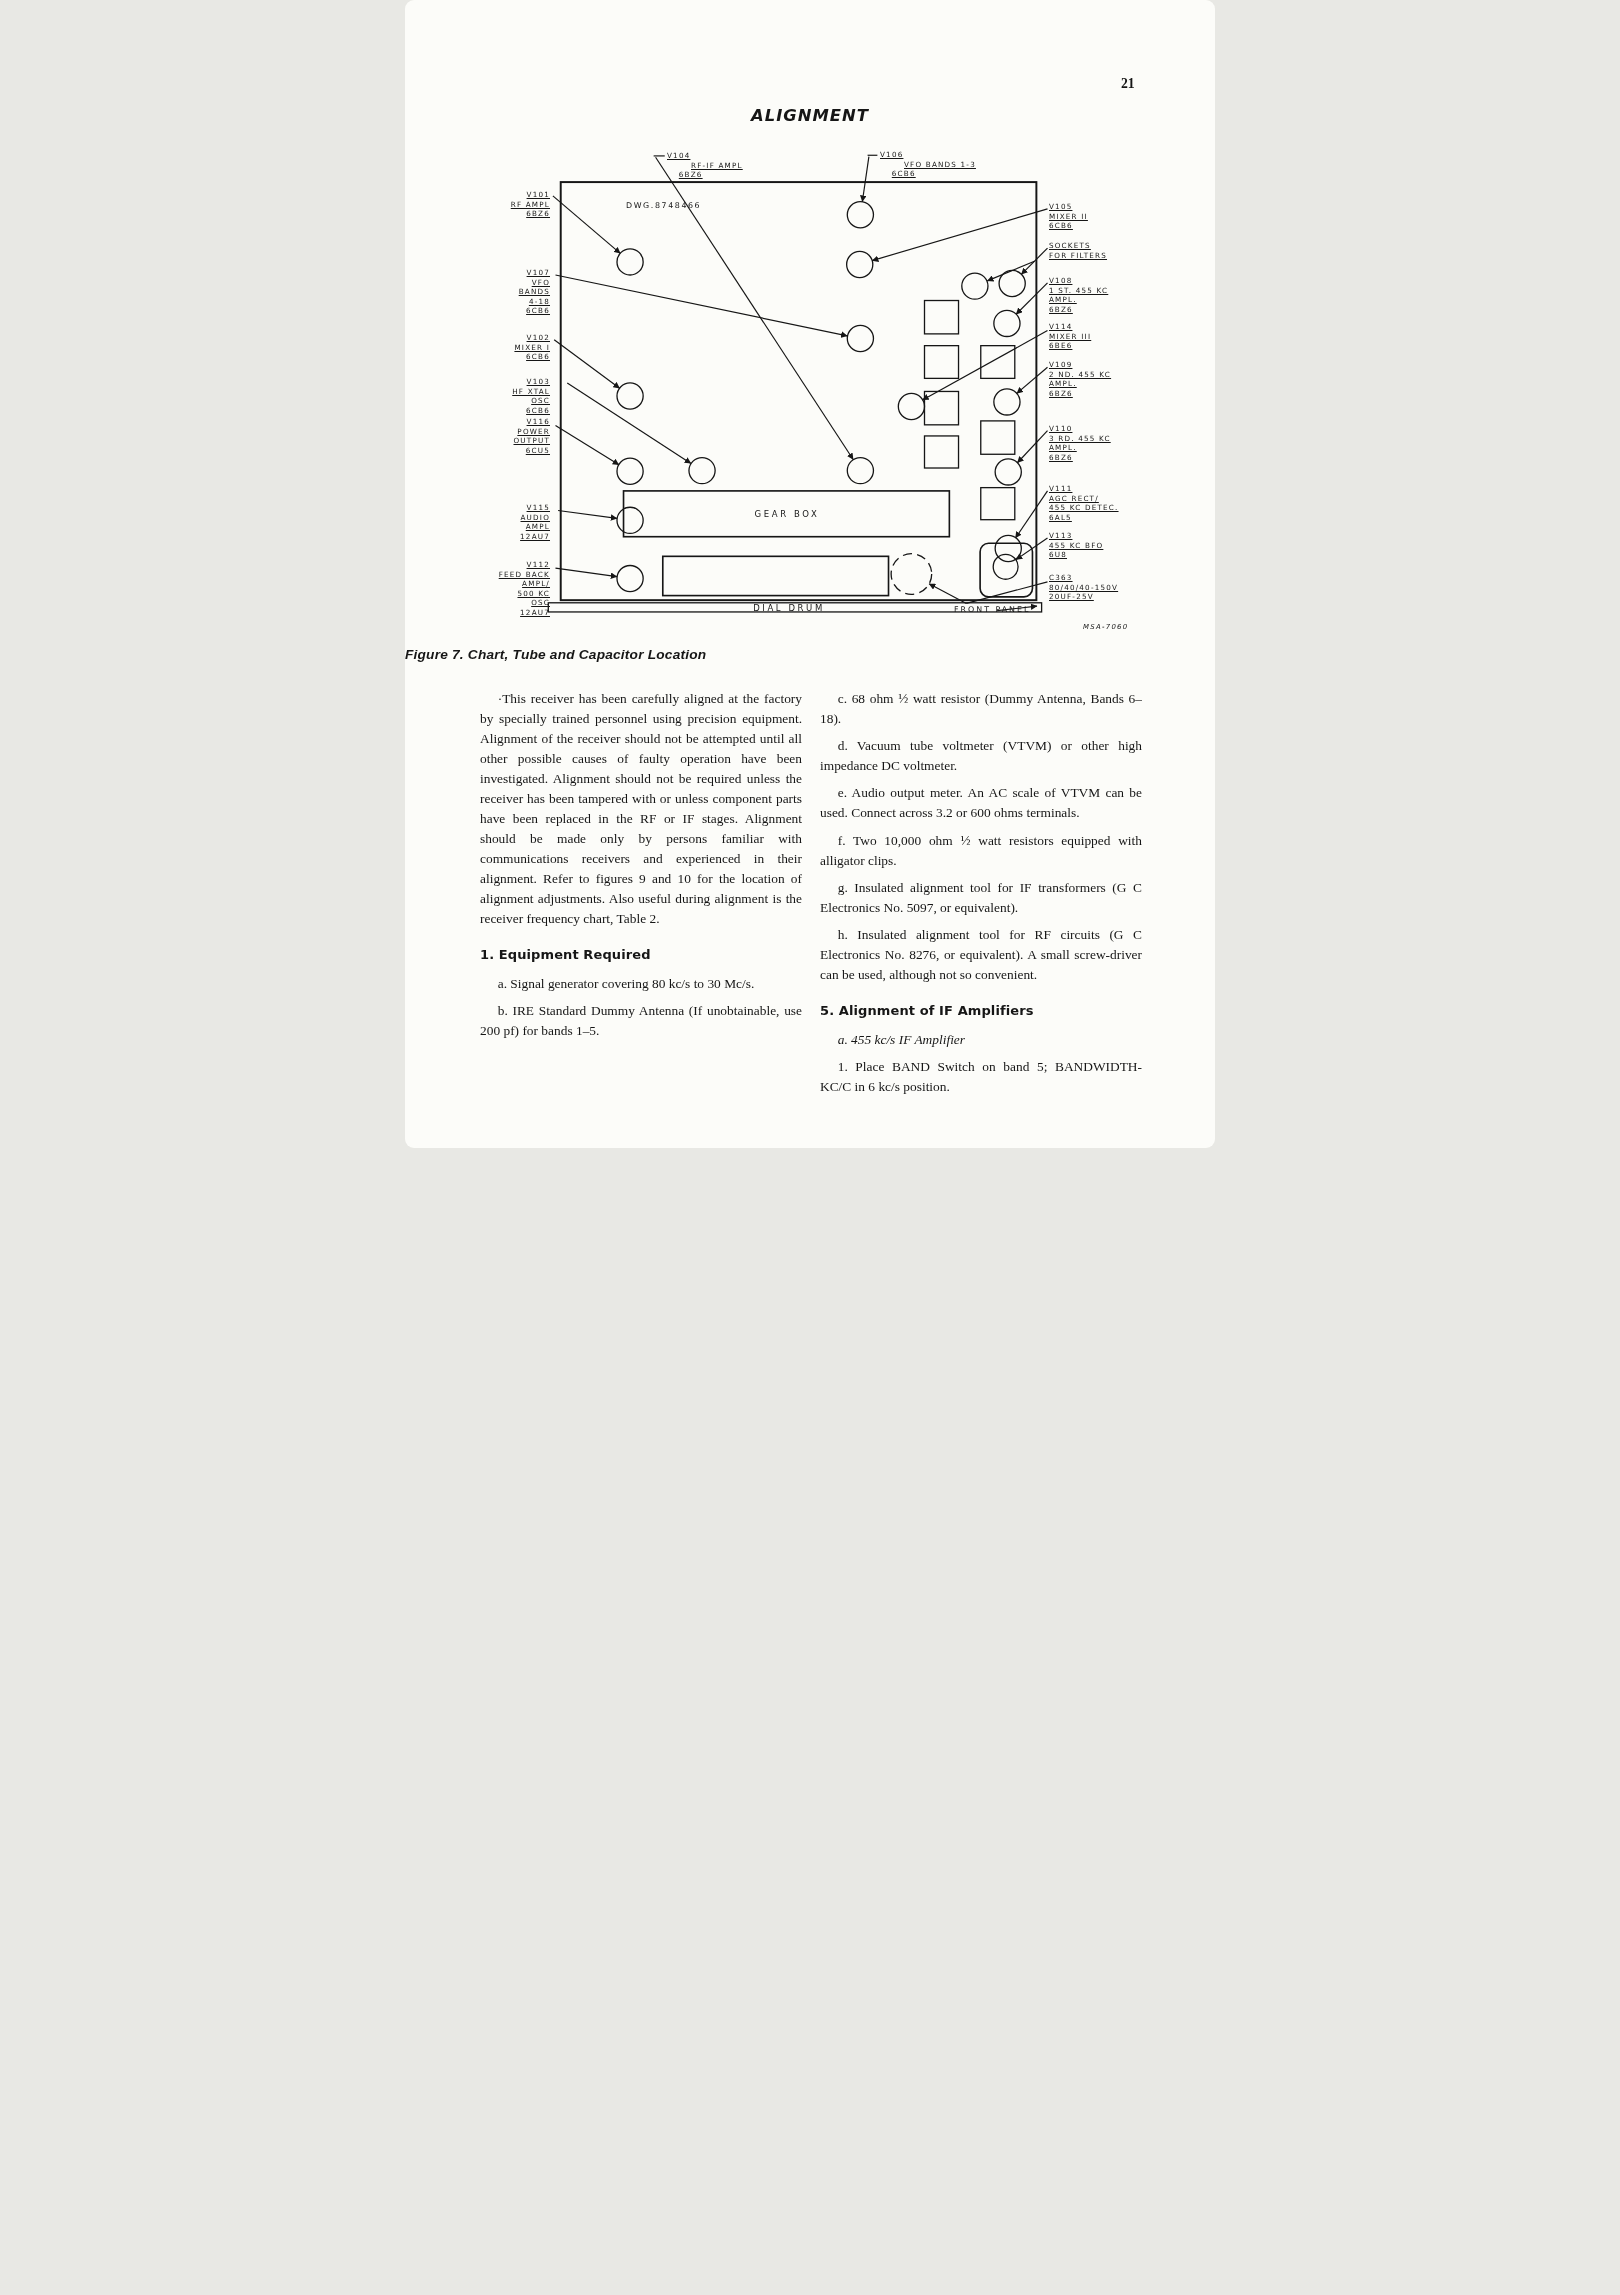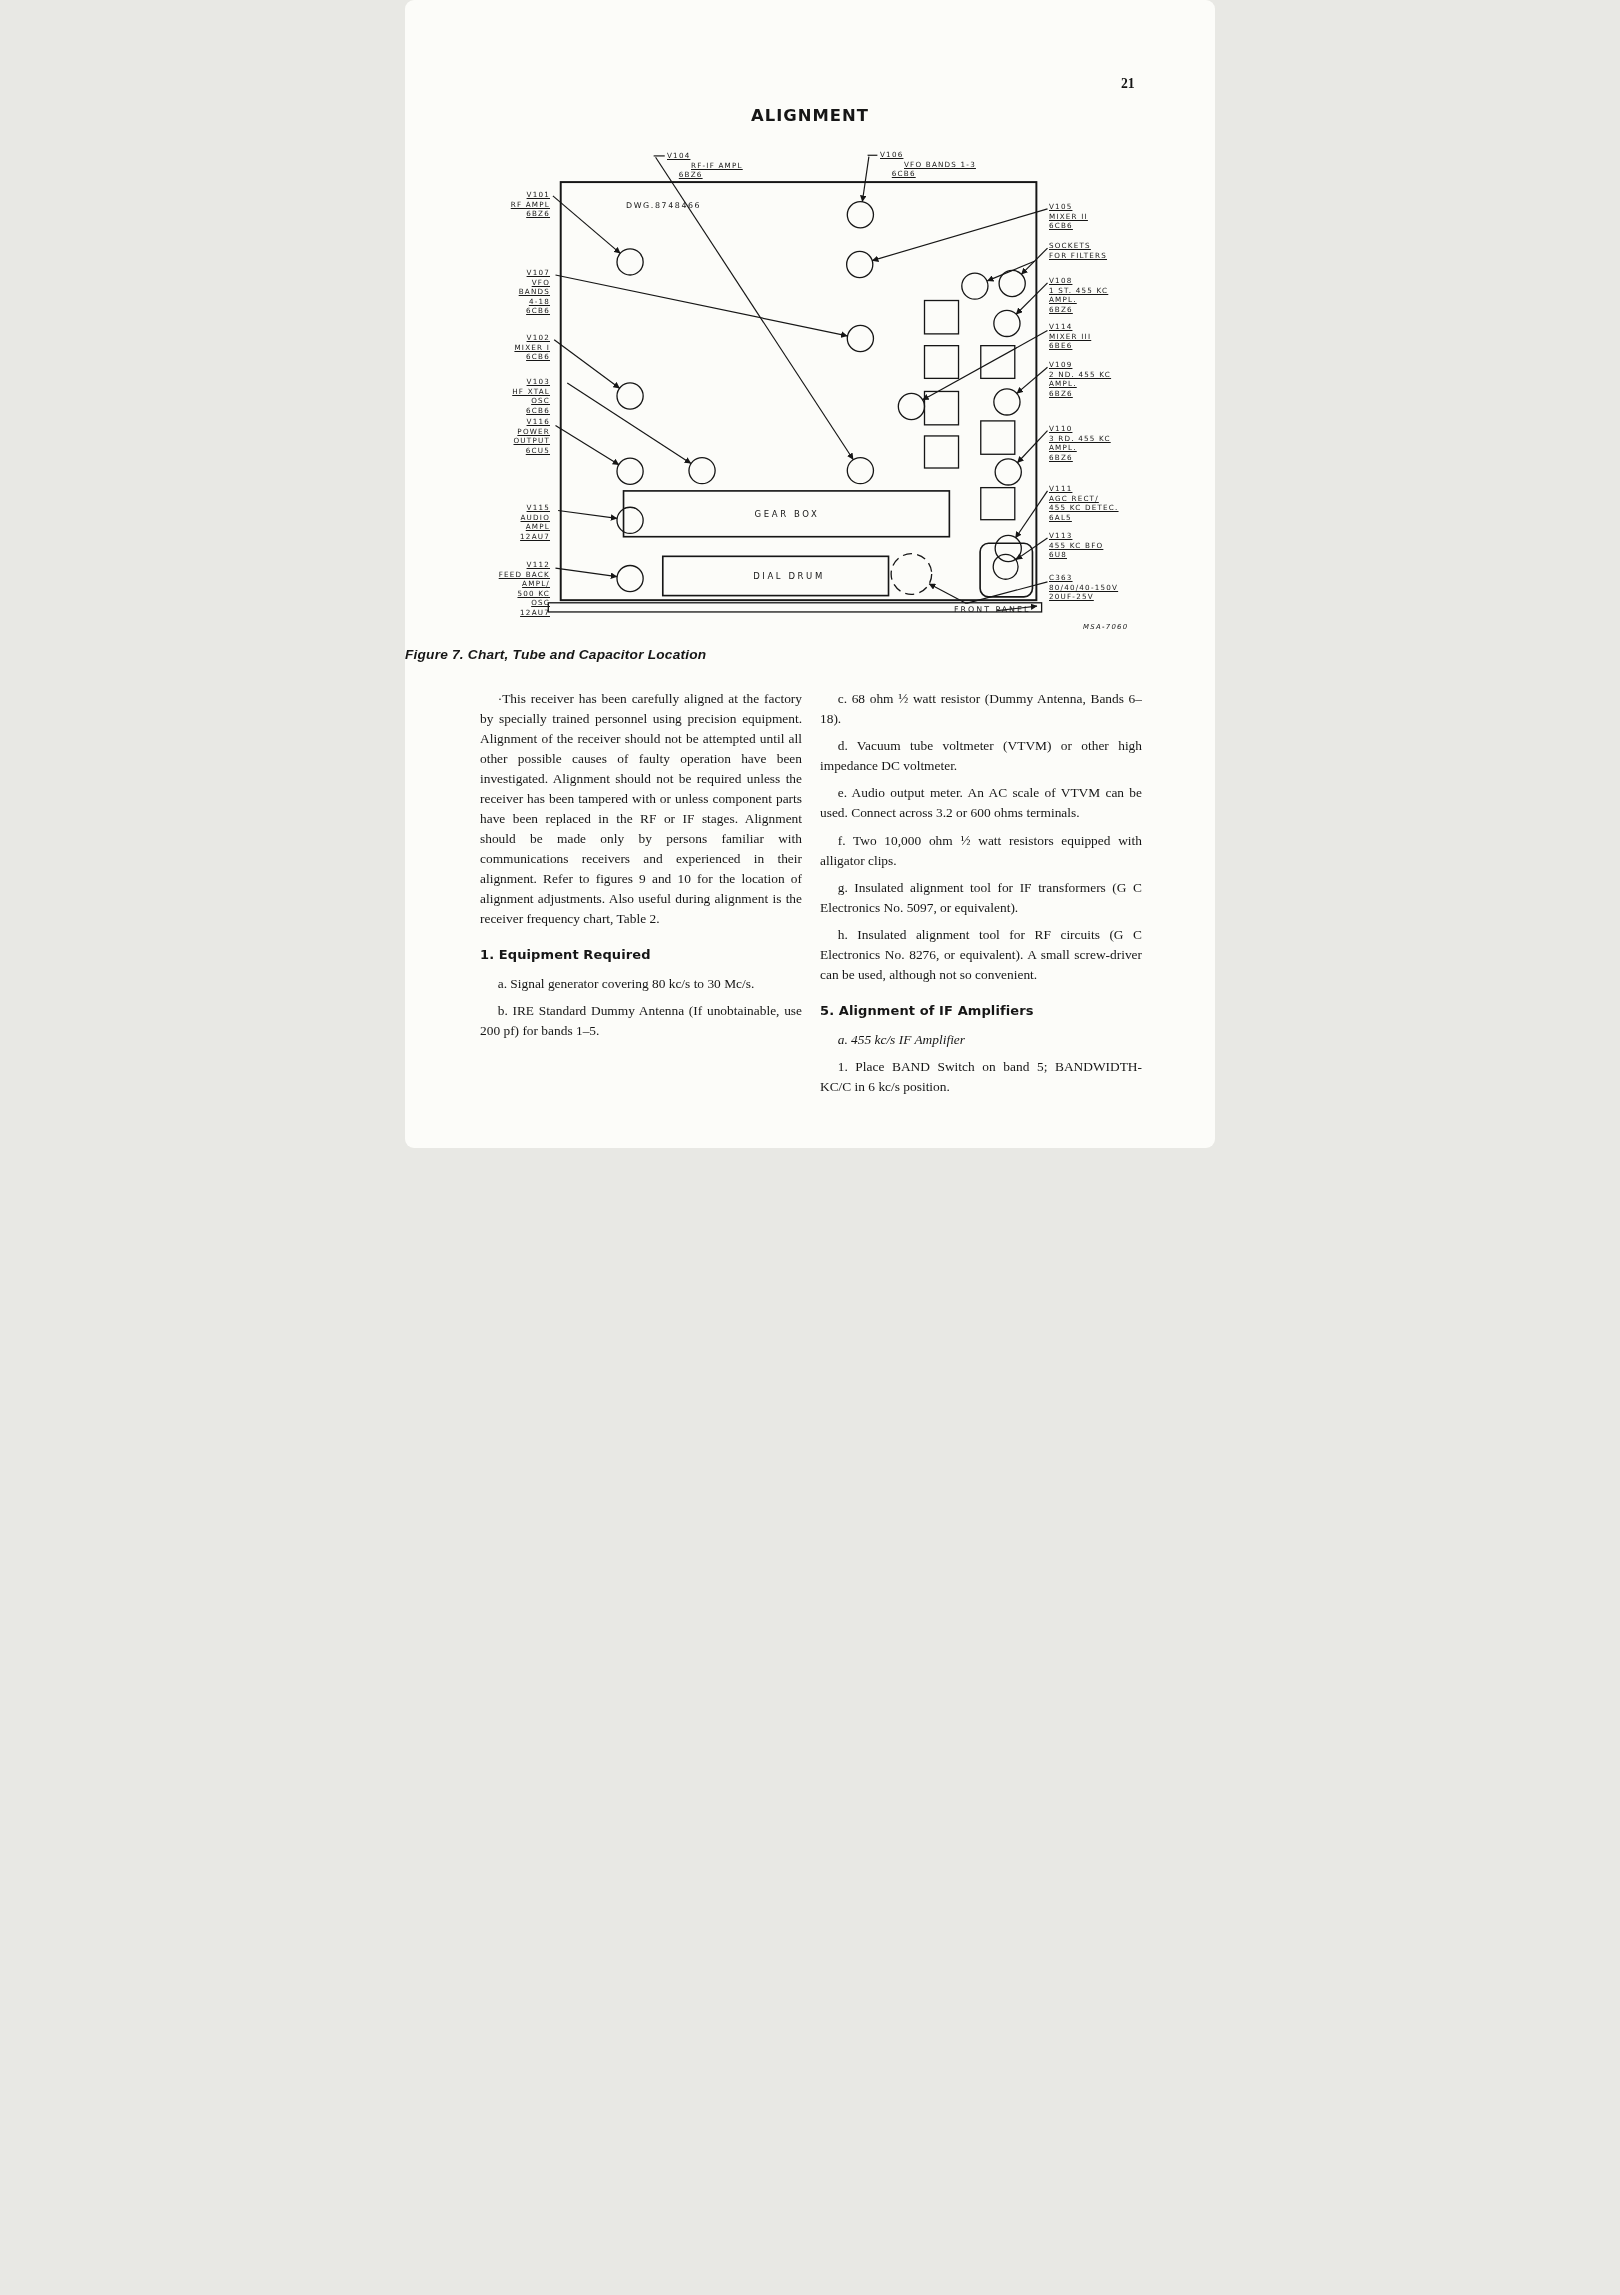--- a/index.html
+++ b/index.html
@@ -1,18 +1,18 @@
 <!DOCTYPE html>
 <html style="font-size:10.5px"><head>
 <meta charset="utf-8">
 <style>
   html,body{margin:0;padding:0;background:#e8e8e4;}
   .page{position:relative;width:810px;height:1148px;margin:0 auto;background:#fcfcf9;color:#161616;overflow:hidden;border-radius:9px;}
   .pageno{position:absolute;font-family:"Liberation Serif",serif;font-weight:bold;font-size:13.7px;}
-  .doc-title{position:absolute;top:106px;left:0;width:100%;text-align:center;font-family:"DejaVu Sans",sans-serif;font-weight:bold;font-size:16.4px;letter-spacing:1px;}
+  .doc-title{position:absolute;top:106px;left:0;width:100%;text-align:center;font-family:"DejaVu Sans",sans-serif;font-weight:bold;font-size:16.4px;letter-spacing:1px;font-style:italic;}
   svg.draw{position:absolute;left:0;top:0;width:810px;height:1148px;}
   .dlabel{position:absolute;font-family:"DejaVu Sans",sans-serif;font-size:7.2px;line-height:9.5px;letter-spacing:1.2px;white-space:nowrap;text-decoration:underline;}
   .dlabel.ra{text-align:right;}
   .inbox-label{position:absolute;display:flex;align-items:center;justify-content:center;font-family:"DejaVu Sans",sans-serif;font-size:8.5px;letter-spacing:2.6px;}
   .dwg{position:absolute;font-family:"DejaVu Sans",sans-serif;font-size:7.9px;letter-spacing:1.6px;}
   .msa{position:absolute;font-family:"DejaVu Sans",sans-serif;font-style:italic;font-size:6.9px;letter-spacing:1.3px;}
   .fp{position:absolute;font-family:"DejaVu Sans",sans-serif;font-size:7.9px;letter-spacing:2px;padding-left:45px;}
   .fig-caption{position:absolute;top:647px;left:0;width:100%;text-align:left;font-family:Liberation Sans, sans-serif;font-weight:bold;font-style:italic;font-size:13.7px;letter-spacing:0.2px;}
   .col{position:absolute;width:322px;font-family:"Liberation Serif",serif;font-size:13.4px;line-height:20px;text-align:justify;}
   .col p{margin:0 0 7.2px 0;text-indent:17.7px;}
@@ -101,21 +101,21 @@
       <line x1="982" y1="750" x2="933" y2="822" marker-end="url(#arr)"></line>
       <line x1="982" y1="822" x2="934" y2="855" marker-end="url(#arr)"></line>
       <polyline points="982,889 858,922"></polyline>
       <line x1="858" y1="922" x2="801" y2="892" marker-end="url(#arr)"></line>
       <line x1="905" y1="933" x2="966" y2="926" marker-end="url(#arr)"></line>
     </g>
   </svg>
 
   <div class="dwg" style="left:221px;top:201px">DWG.8748466</div>
   <div class="inbox-label" style="left:219px;top:491px;width:326px;height:46px">GEAR BOX</div>
-  <div class="inbox-label" style="left:258px;top:556px;width:252px;height:39px">DIAL DRUM</div>
+  <div class="inbox-label" style="left:258px;top:588px;width:252px;height:39px">DIAL DRUM</div>
   <div class="fp" style="left:504px;top:605px">FRONT PANEL</div>
   <div class="msa" style="left:678px;top:623px">MSA-7060</div>
 
   <div class="dlabel" style="left:262px;top:151px">
     <div>V104</div>
     <div class="mono-ind2">RF-IF AMPL</div>
     <div class="mono-ind3">6BZ6</div>
   </div>
   <div class="dlabel" style="left:475px;top:150px">
     <div>V106</div>

